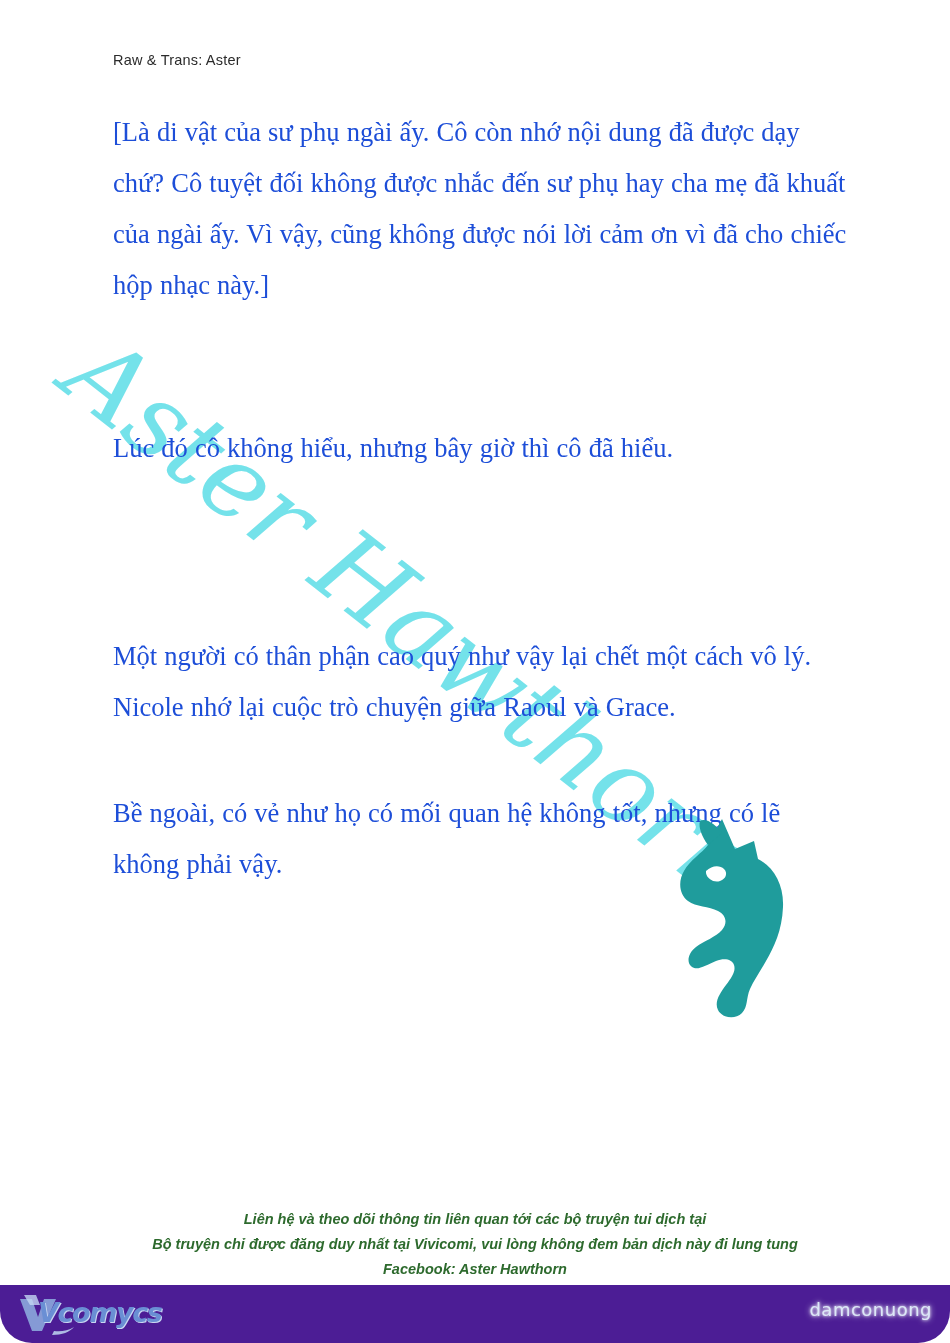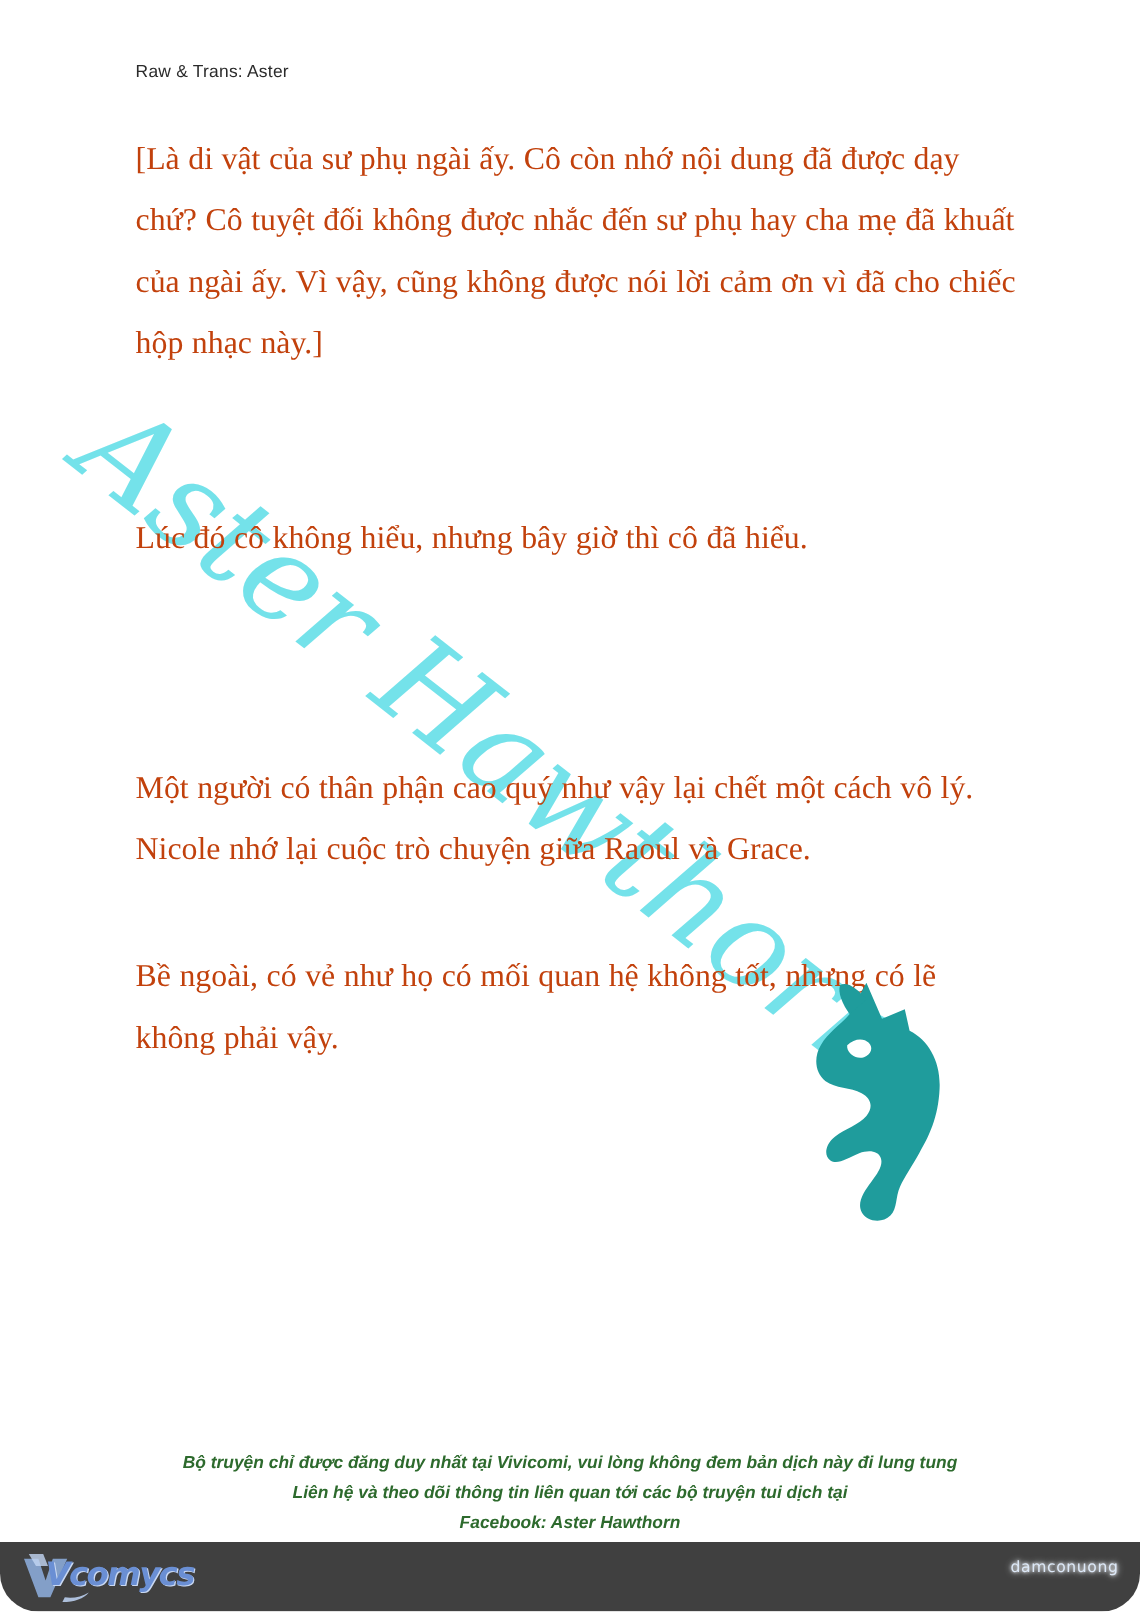--- a/index.html
+++ b/index.html
@@ -34,21 +34,21 @@
     position: absolute;
     left: 113px;
     top: 107px;
     width: 735px;
     z-index: 3;
   }
   .para {
     font-family: "Liberation Serif", "DejaVu Serif", serif;
     font-size: 26.5px;
     line-height: 51px;
-    color: #c2410c;
+    color: #1d4ed8;
     margin: 0;
     text-align: left;
     word-spacing: 0.5px;
   }
   .gap-1 { height: 112px; }
   .gap-2 { height: 62px; }
   .gap-3 { height: 95px; }
   .gap-4 { height: 55px; }
   .gap-5 { height: 65px; }
 
@@ -100,21 +100,21 @@
     white-space: nowrap;
   }
 
   
   #bottom-bar {
     position: absolute;
     left: 0;
     top: 1285px;
     width: 950px;
     height: 58px;
-    background: #404040;
+    background: #4c1d95;
     z-index: 5;
   }
   #vcomycs-logo {
     position: absolute;
     left: 16px;
     top: 6px;
     width: 140px;
     height: 46px;
   }
   #vcomycs-logo .logotext {
@@ -127,21 +127,21 @@
     font-size: 27px;
     letter-spacing: -1.4px;
     color: #6a8fd4;
     text-shadow: 1px 1px 0 #c9d8f2;
   }
   #damconuong {
     position: absolute;
     right: 18px;
     top: 14px;
     font-family: "DejaVu Sans", "Liberation Sans", sans-serif;
-    font-size: 13px;
+    font-size: 18px;
     font-weight: normal;
     letter-spacing: 0.5px;
     color: #dce8f7;
     text-shadow: 0 0 3px #ffffff, 0 0 6px #eaf2fc;
   }
 </style>
 </head>
 <body>
 
 <div id="page">
@@ -191,22 +191,22 @@
       Z"></path>
     <path fill="#ffffff" d="
       M 44 56
       C 50 50 58 50 62 54
       C 66 58 64 64 58 66
       C 52 68 45 64 44 58
       Z"></path>
   </svg>
 
   <div id="footer-note">
+    <div class="fline">Liên hệ và theo dõi thông tin liên quan tới các bộ truyện tui dịch tại</div>
     <div class="fline">Bộ truyện chỉ được đăng duy nhất tại Vivicomi, vui lòng không đem bản dịch này đi lung tung</div>
-    <div class="fline">Liên hệ và theo dõi thông tin liên quan tới các bộ truyện tui dịch tại</div>
     <div class="fline">Facebook: Aster Hawthorn</div>
   </div>
 
   <div id="bottom-bar">
     <div id="vcomycs-logo">
       <svg width="140" height="46" viewBox="0 0 140 46">
         <path fill="#8fb0e0" d="M4 8 L16 8 L22 26 L28 8 L40 8 L26 40 L16 40 Z" opacity="0.85"></path>
         <path fill="#c3d6f2" d="M8 4 L20 4 L24 14 L14 14 Z" opacity="0.8"></path>
         <path fill="#b9cdec" d="M36 44 C46 44 54 41 58 36 C52 40 44 41 38 40 Z" opacity="0.9"></path>
       </svg>

